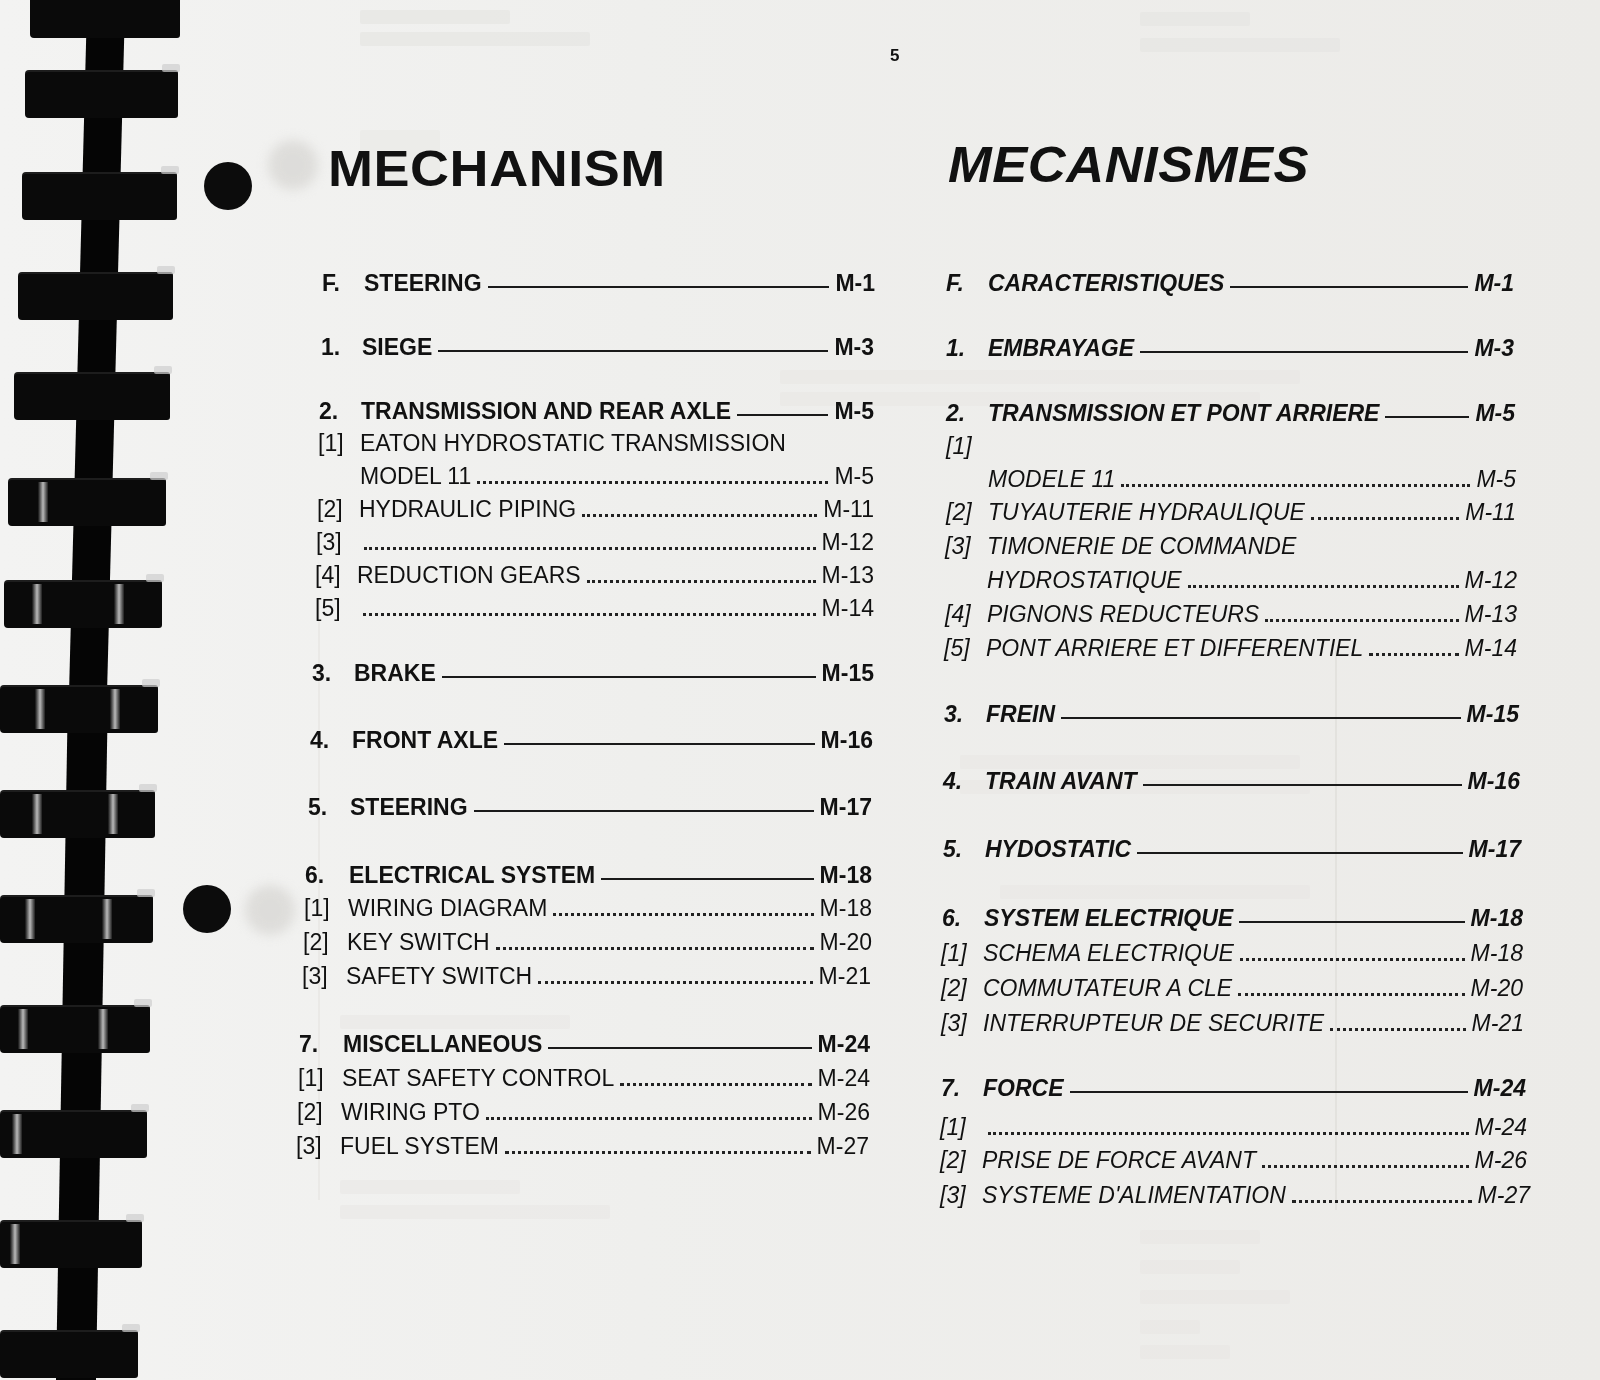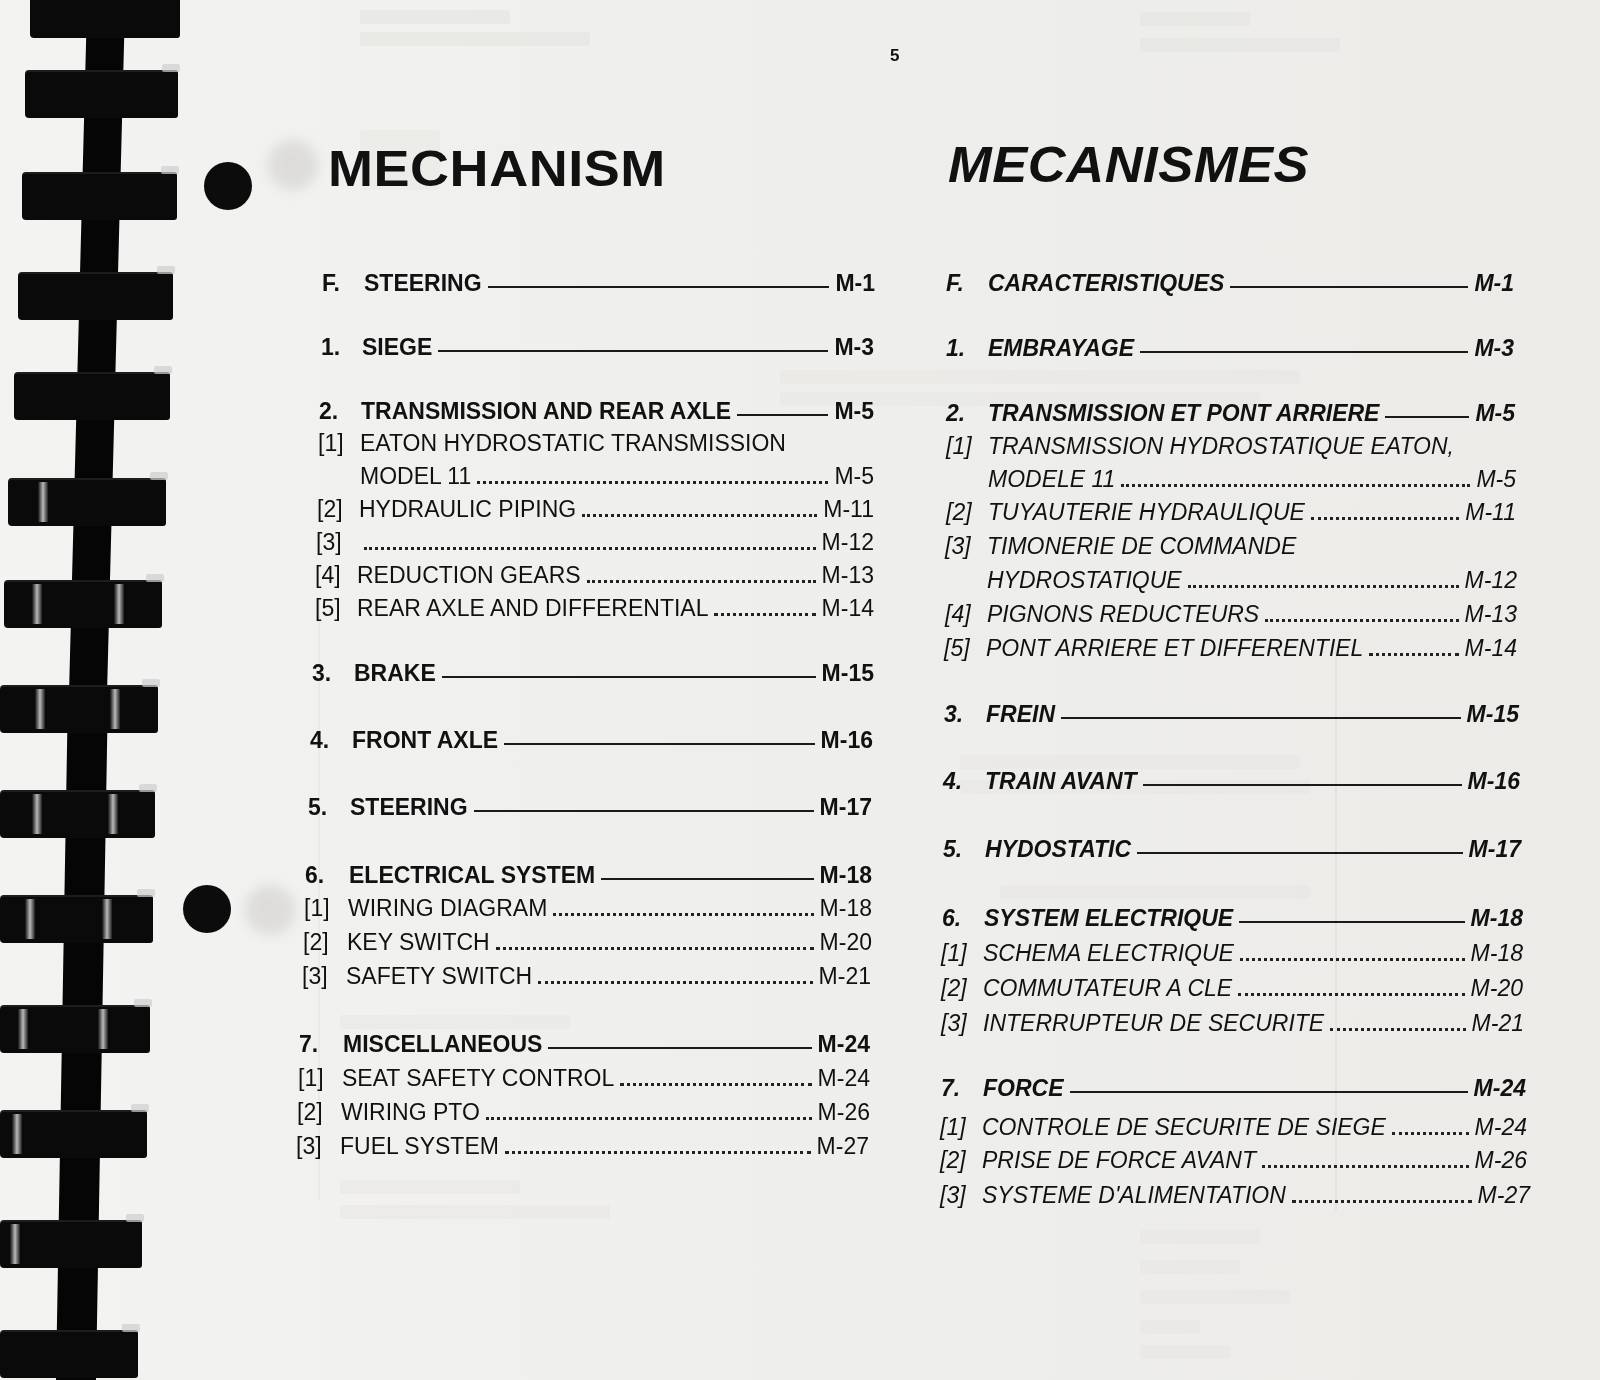--- a/index.html
+++ b/index.html
@@ -208,21 +208,20 @@
         <span class="pg">M-12</span>
       </div>
     <div class="row sub" style="left:315px;top:562px;width:559px;">
         <span class="num" style="width:42px">[4]</span>
         <span class="label">REDUCTION GEARS</span>
         <span class="leader dots"></span>
         <span class="pg">M-13</span>
       </div>
     <div class="row sub" style="left:315px;top:595px;width:559px;">
         <span class="num" style="width:42px">[5]</span>
-        <span class="label">REAR AXLE AND DIFFERENTIAL</span>
         <span class="leader dots"></span>
         <span class="pg">M-14</span>
       </div>
     <div class="row main" style="left:312px;top:660px;width:562px;">
         <span class="num" style="width:42px">3.</span>
         <span class="label">BRAKE</span>
         <span class="leader line"></span>
         <span class="pg">M-15</span>
       </div>
     <div class="row main" style="left:310px;top:727px;width:563px;">
@@ -301,21 +300,20 @@
         <span class="pg">M-3</span>
       </div>
     <div class="row main" style="left:946px;top:400px;width:569px;">
         <span class="num" style="width:42px">2.</span>
         <span class="label">TRANSMISSION ET PONT ARRIERE</span>
         <span class="leader line"></span>
         <span class="pg">M-5</span>
       </div>
     <div class="row sub nopg" style="left:946px;top:433px;width:570px;">
         <span class="num" style="width:42px">[1]</span>
-        <span class="label">TRANSMISSION HYDROSTATIQUE EATON,</span>
       </div>
     <div class="row sub cont" style="left:946px;top:466px;width:570px;">
         <span class="num" style="width:42px"></span>
         <span class="label">MODELE 11</span>
         <span class="leader dots"></span>
         <span class="pg">M-5</span>
       </div>
     <div class="row sub" style="left:946px;top:499px;width:570px;">
         <span class="num" style="width:42px">[2]</span>
         <span class="label">TUYAUTERIE HYDRAULIQUE</span>
@@ -387,21 +385,20 @@
         <span class="pg">M-21</span>
       </div>
     <div class="row main" style="left:941px;top:1075px;width:585px;">
         <span class="num" style="width:42px">7.</span>
         <span class="label">FORCE</span>
         <span class="leader line"></span>
         <span class="pg">M-24</span>
       </div>
     <div class="row sub" style="left:940px;top:1114px;width:587px;">
         <span class="num" style="width:42px">[1]</span>
-        <span class="label">CONTROLE DE SECURITE DE SIEGE</span>
         <span class="leader dots"></span>
         <span class="pg">M-24</span>
       </div>
     <div class="row sub" style="left:940px;top:1147px;width:587px;">
         <span class="num" style="width:42px">[2]</span>
         <span class="label">PRISE DE FORCE AVANT</span>
         <span class="leader dots"></span>
         <span class="pg">M-26</span>
       </div>
     <div class="row sub" style="left:940px;top:1182px;width:590px;">

